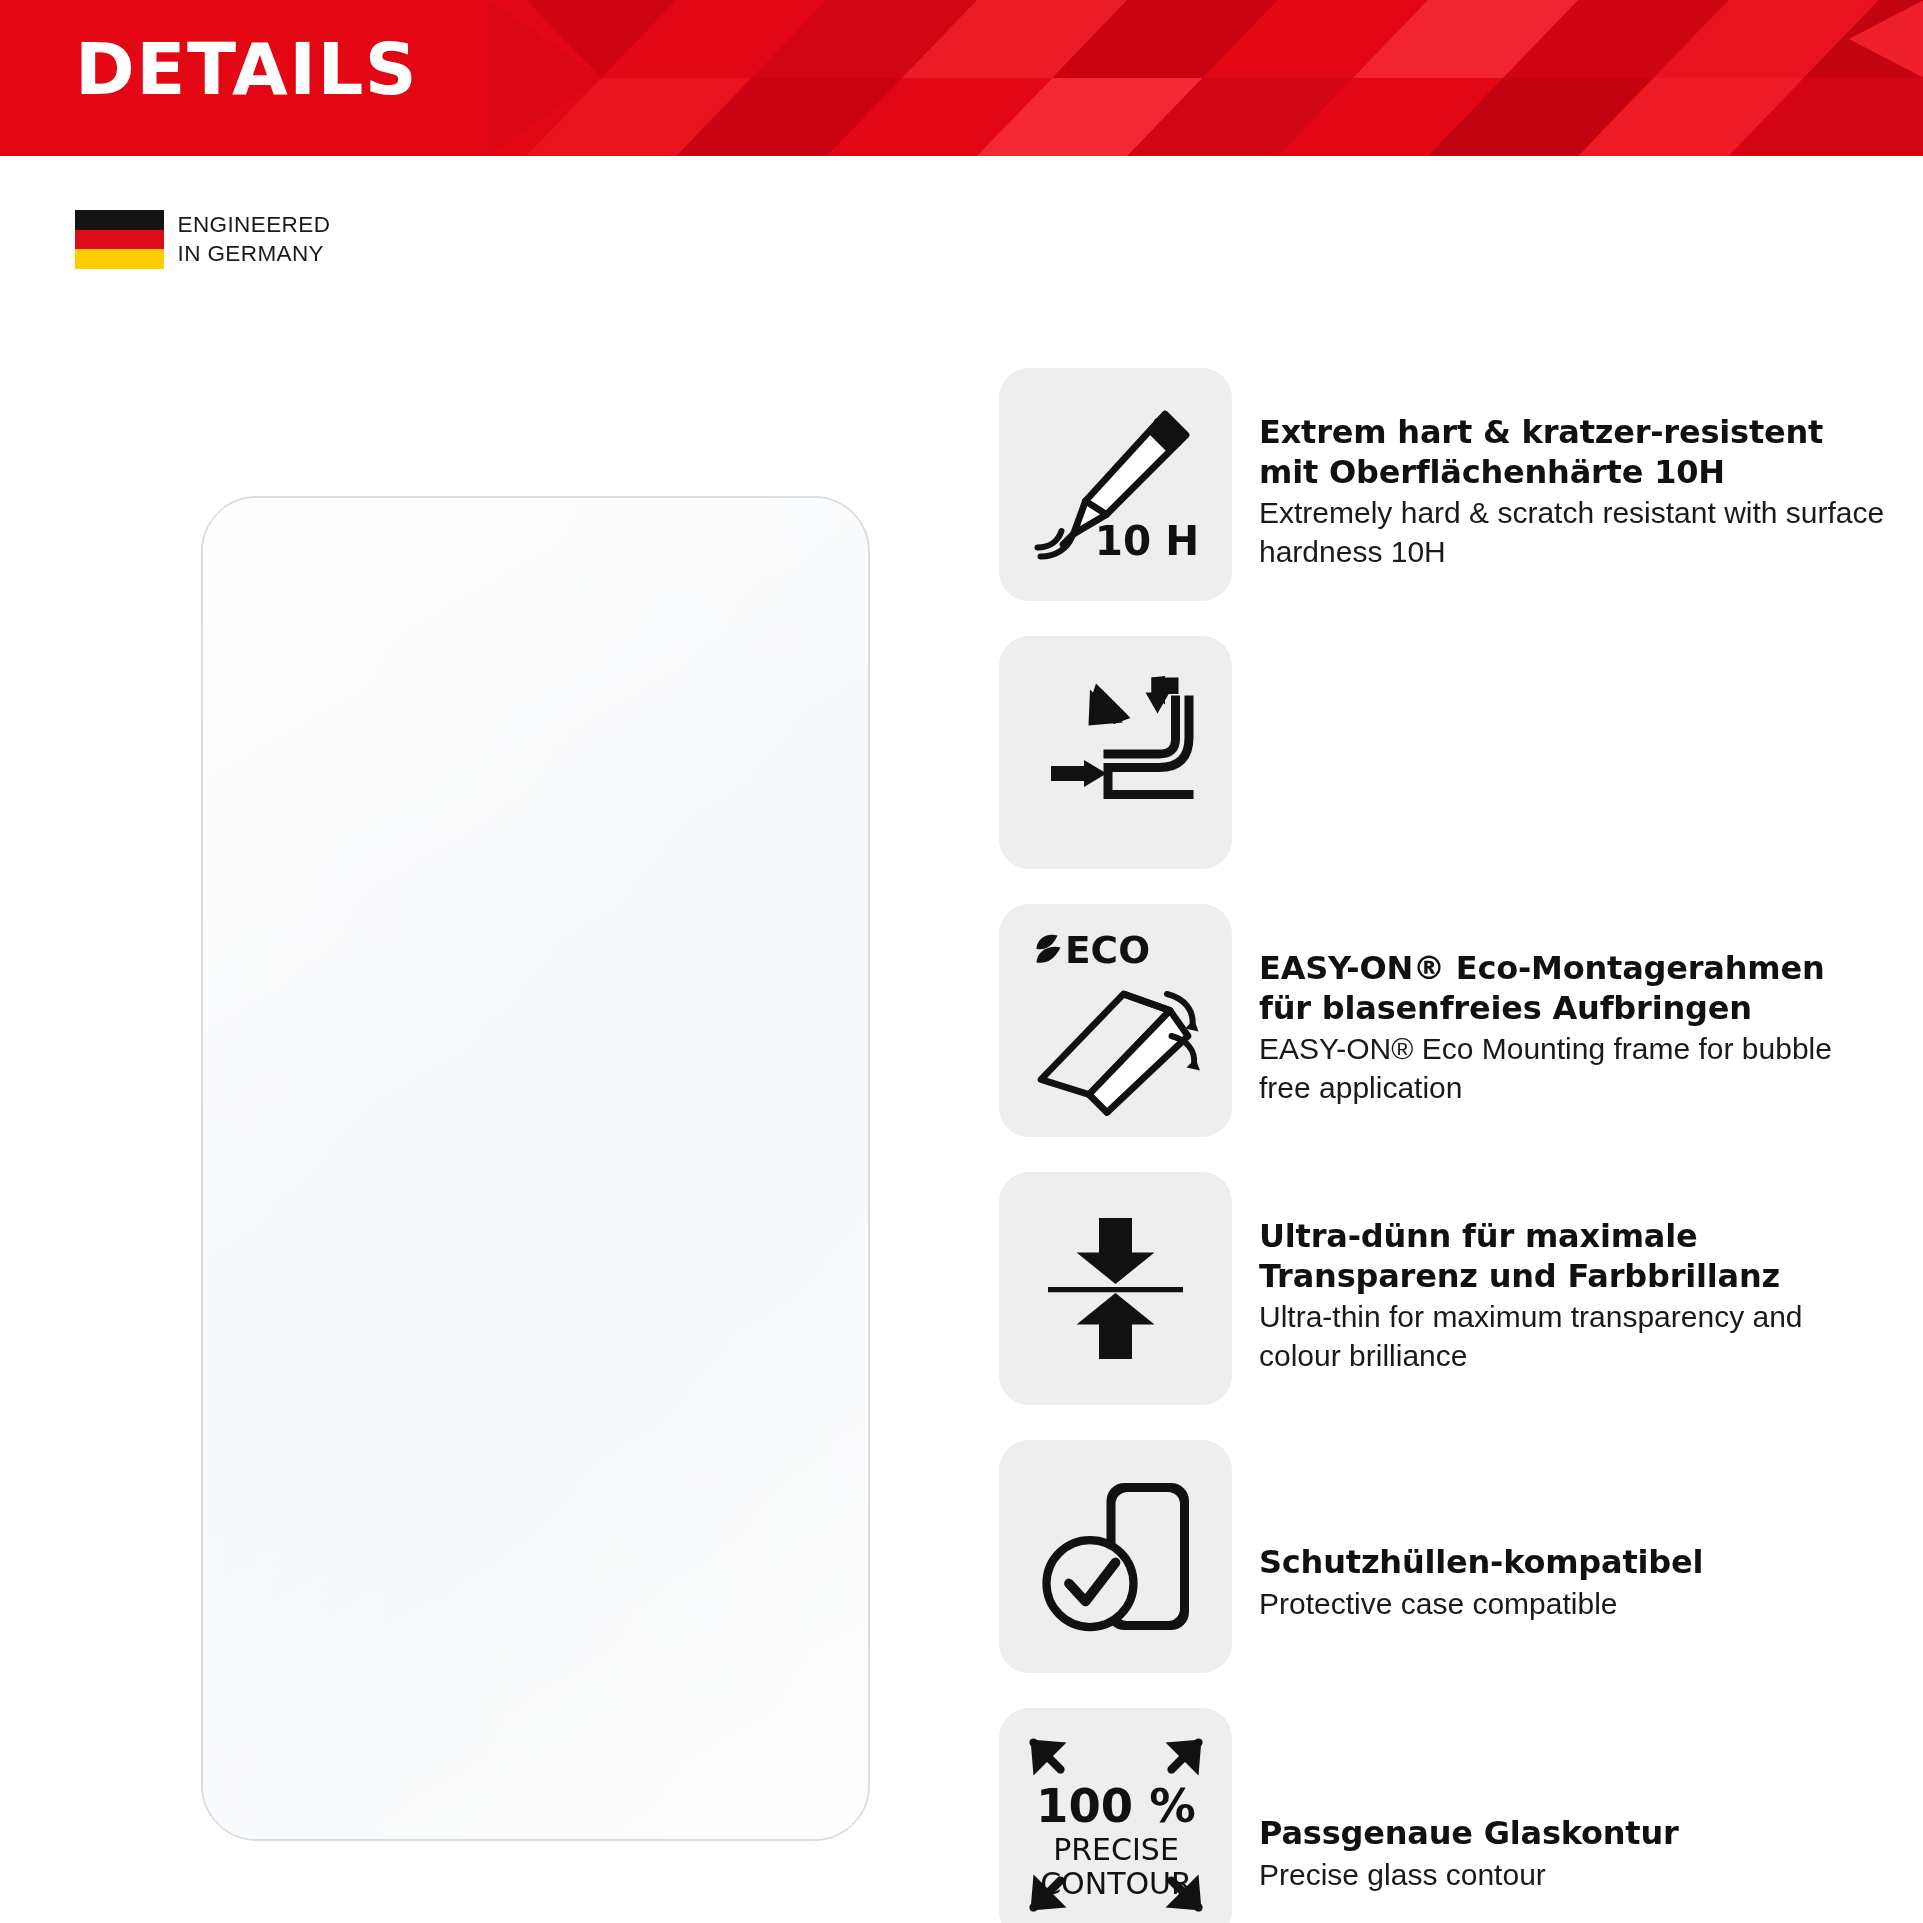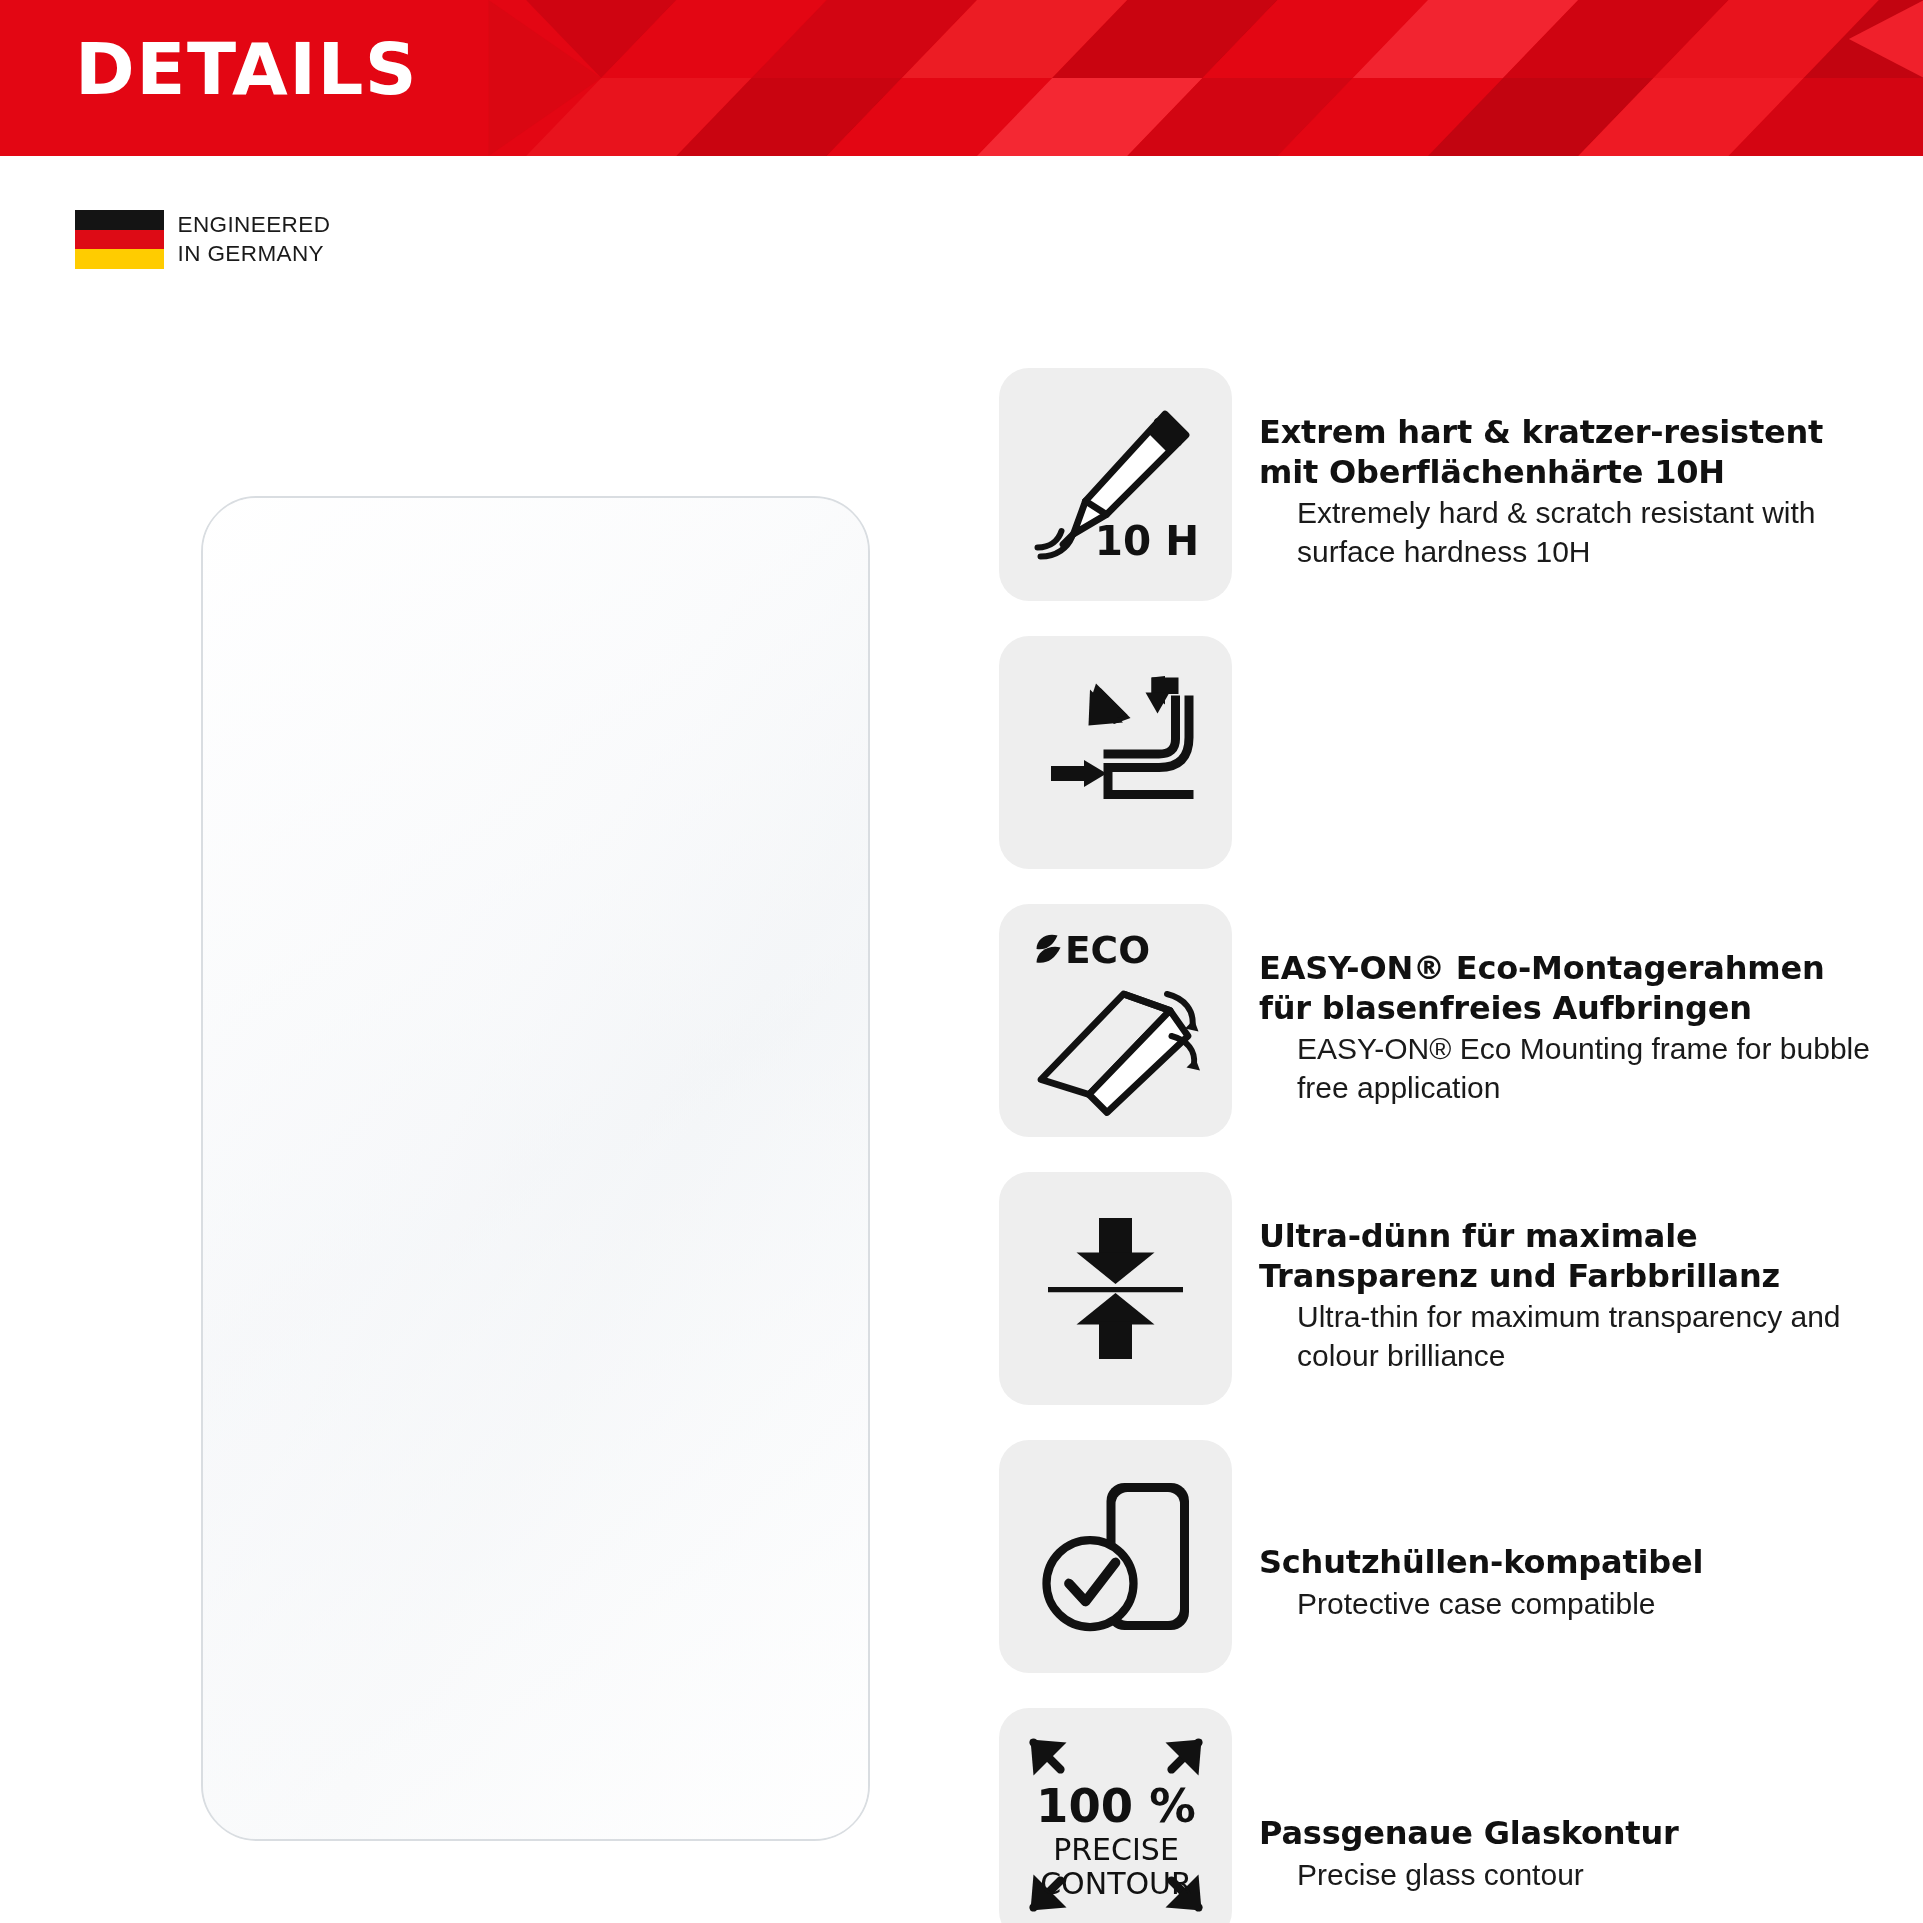--- a/index.html
+++ b/index.html
@@ -135,21 +135,20 @@
     color: #111111;
     letter-spacing: -0.2px;
     margin-top: 36px;
   }
   .feat-en {
     font-family: "Liberation Sans", sans-serif;
     font-size: 30px;
     line-height: 39px;
     color: #1a1a1a;
     margin-top: 1.5px;
-    margin-left: 38px;
   }
   .feature.compact .feature-text { padding-top: 66px; }
   .feature.compact2 .feature-text { padding-top: 69px; }
   svg { display: block; }
 </style>
 </head>
 <body>
 
 <div class="header">
   <div class="facets">

